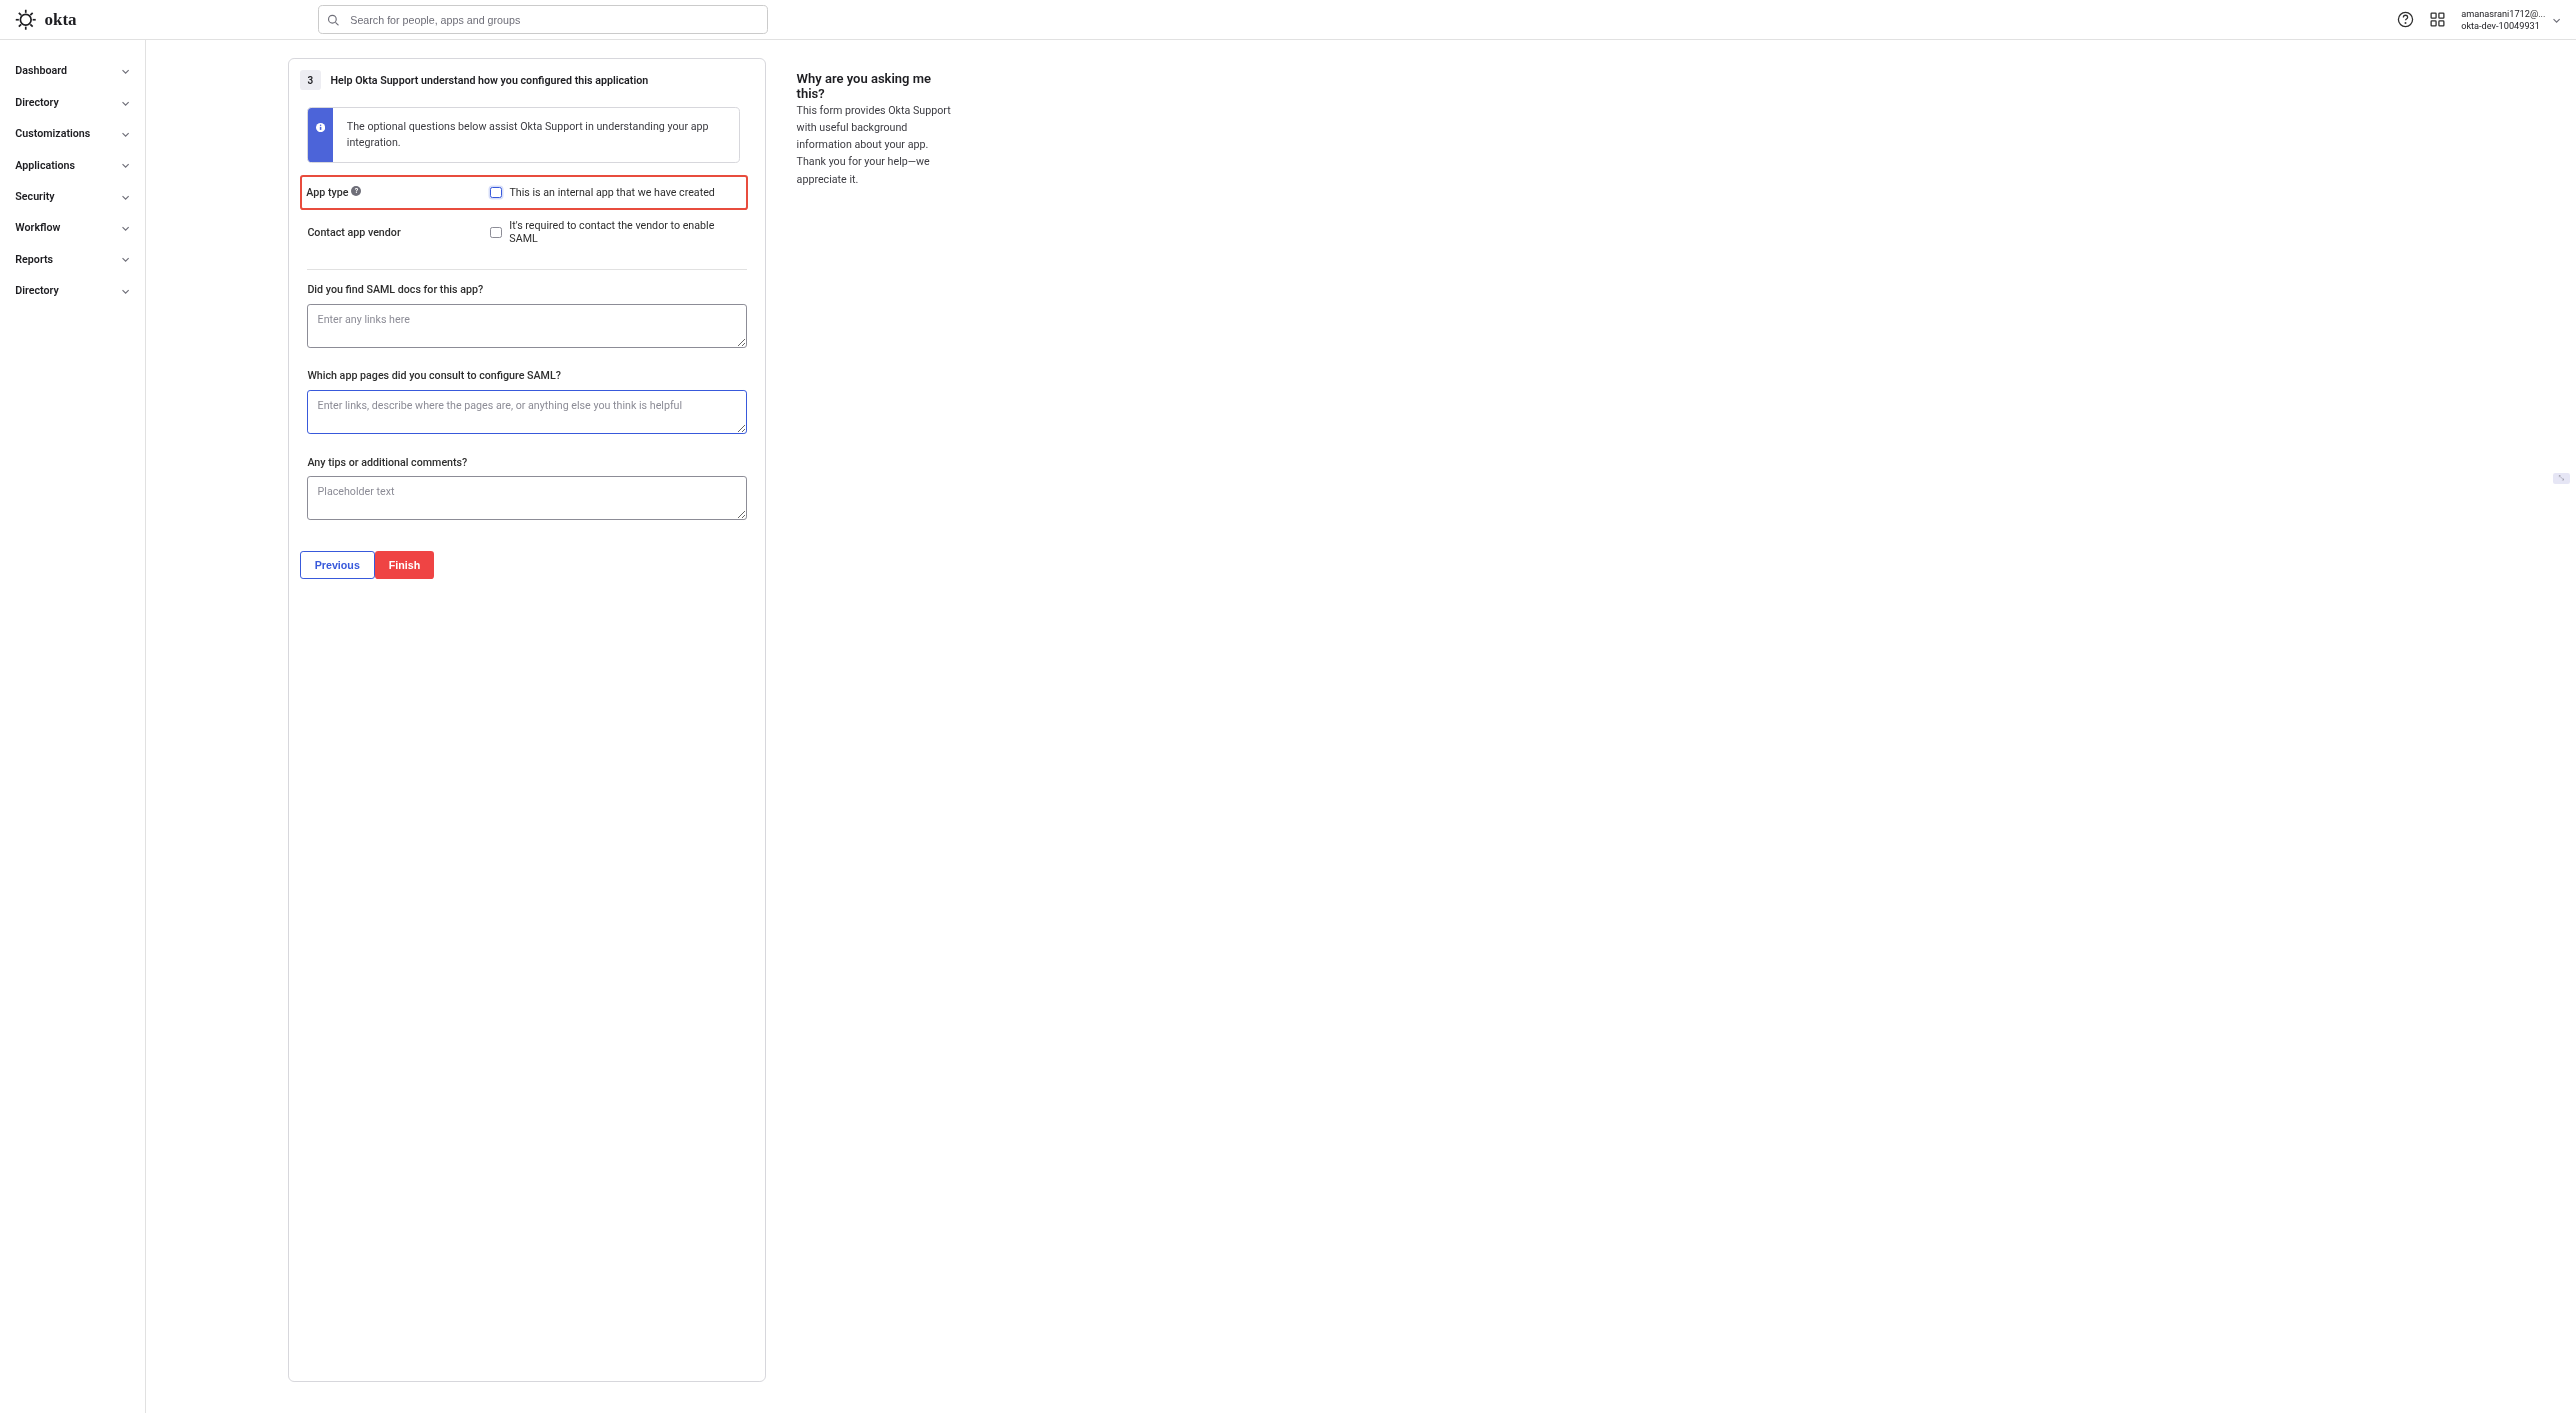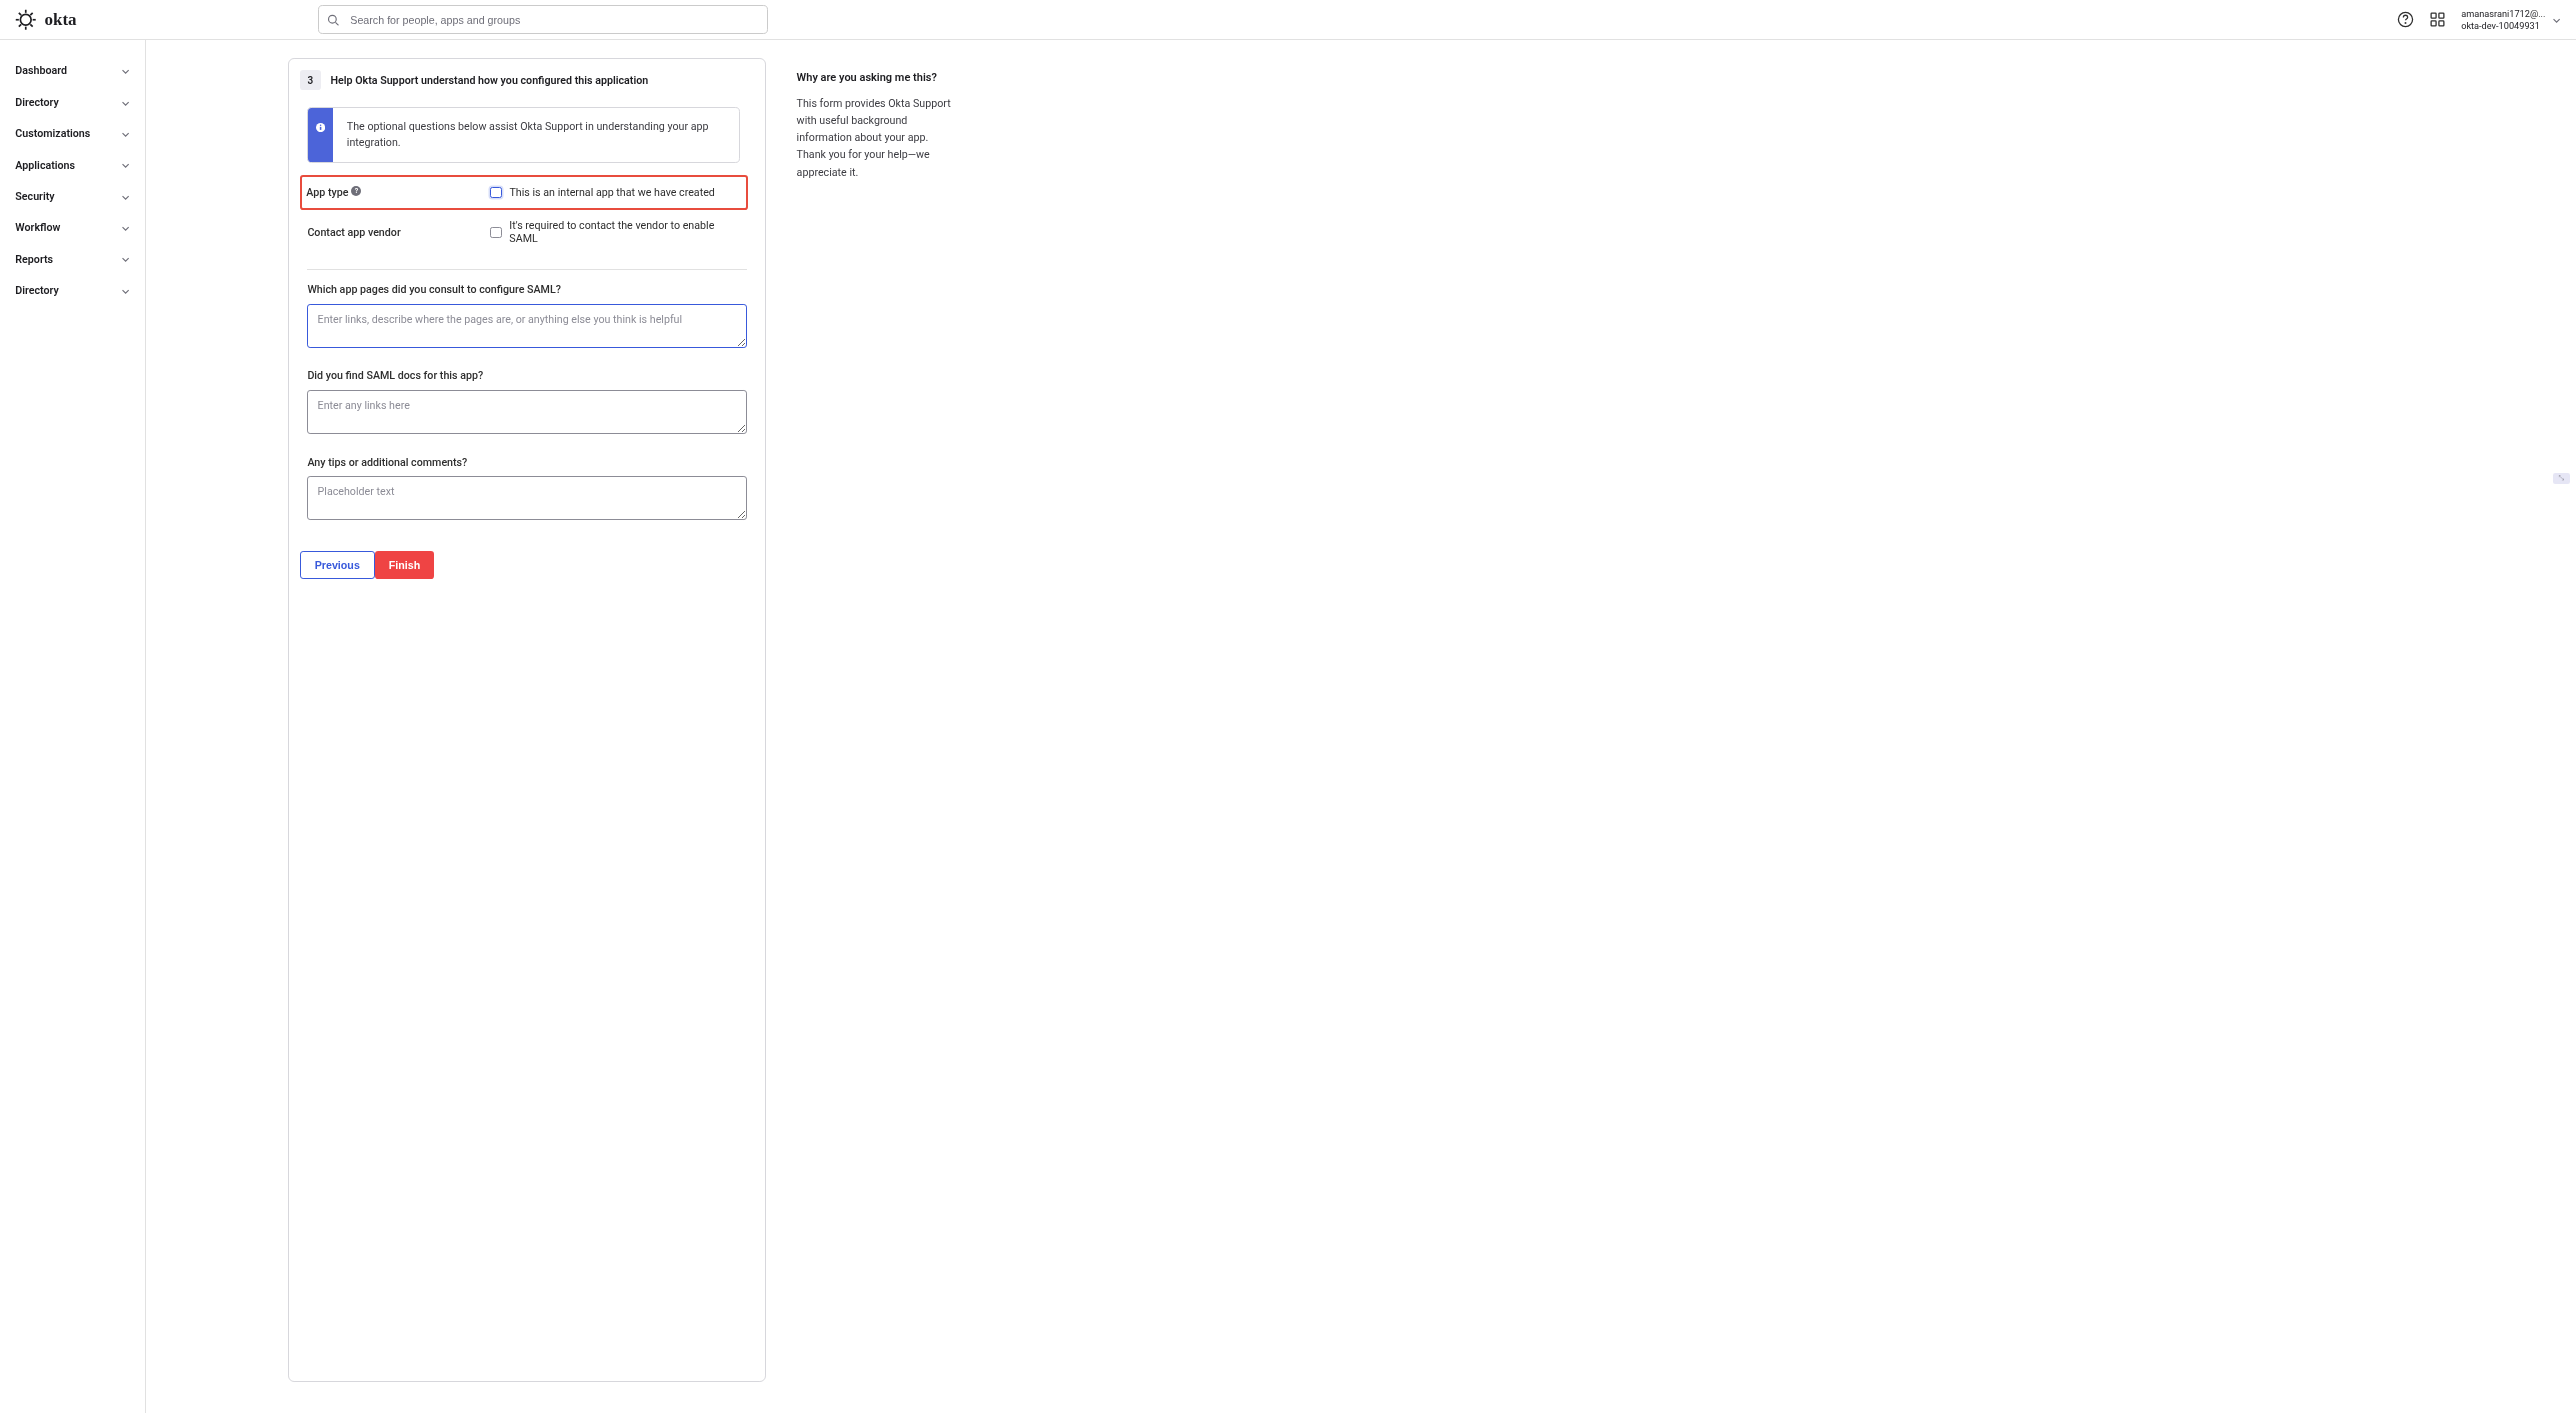--- a/index.html
+++ b/index.html
@@ -278,22 +278,22 @@
       background: #ef4444;
       color: #fff;
     }
     .aside {
       width: 176px;
       margin-top: 31px;
       padding-left: 15.3px;
     }
     .aside-title {
       font-weight: 600;
-      font-size: 11px;
-      margin-bottom: 11px;
+      font-size: 13px;
+      margin-bottom: 1px;
     }
     .aside-text {
       font-size: 10.7px;
       line-height: 1.6;
       color: #3c3c42;
     }
     .floating-handle {
       position: fixed;
       right: 6.1px;
       top: 473px;
@@ -456,27 +456,27 @@
           <div class="form-row-label">Contact app vendor</div>
           <div class="checkbox-container">
             <div class="checkbox"></div>
             <span class="checkbox-label">It's required to contact the vendor to enable SAML</span>
           </div>
         </div>
 
         <div class="divider"></div>
 
         <div class="form-group">
+          <label class="form-group-label">Did you find SAML docs for this app?</label>
+          <textarea class="textarea" placeholder="Enter any links here" style=""></textarea>
+        </div>
+
+        <div class="form-group">
           <label class="form-group-label">Which app pages did you consult to configure SAML?</label>
           <textarea class="textarea focused" placeholder="Enter links, describe where the pages are, or anything else you think is helpful" style=""></textarea>
-        </div>
-
-        <div class="form-group">
-          <label class="form-group-label">Did you find SAML docs for this app?</label>
-          <textarea class="textarea" placeholder="Enter any links here" style=""></textarea>
         </div>
 
         <div class="form-group">
           <label class="form-group-label">Any tips or additional comments?</label>
           <textarea class="textarea" placeholder="Placeholder text" style=""></textarea>
         </div>
 
         <div class="button-row">
           <button class="btn btn-secondary">Previous</button>
           <button class="btn btn-primary">Finish</button>

